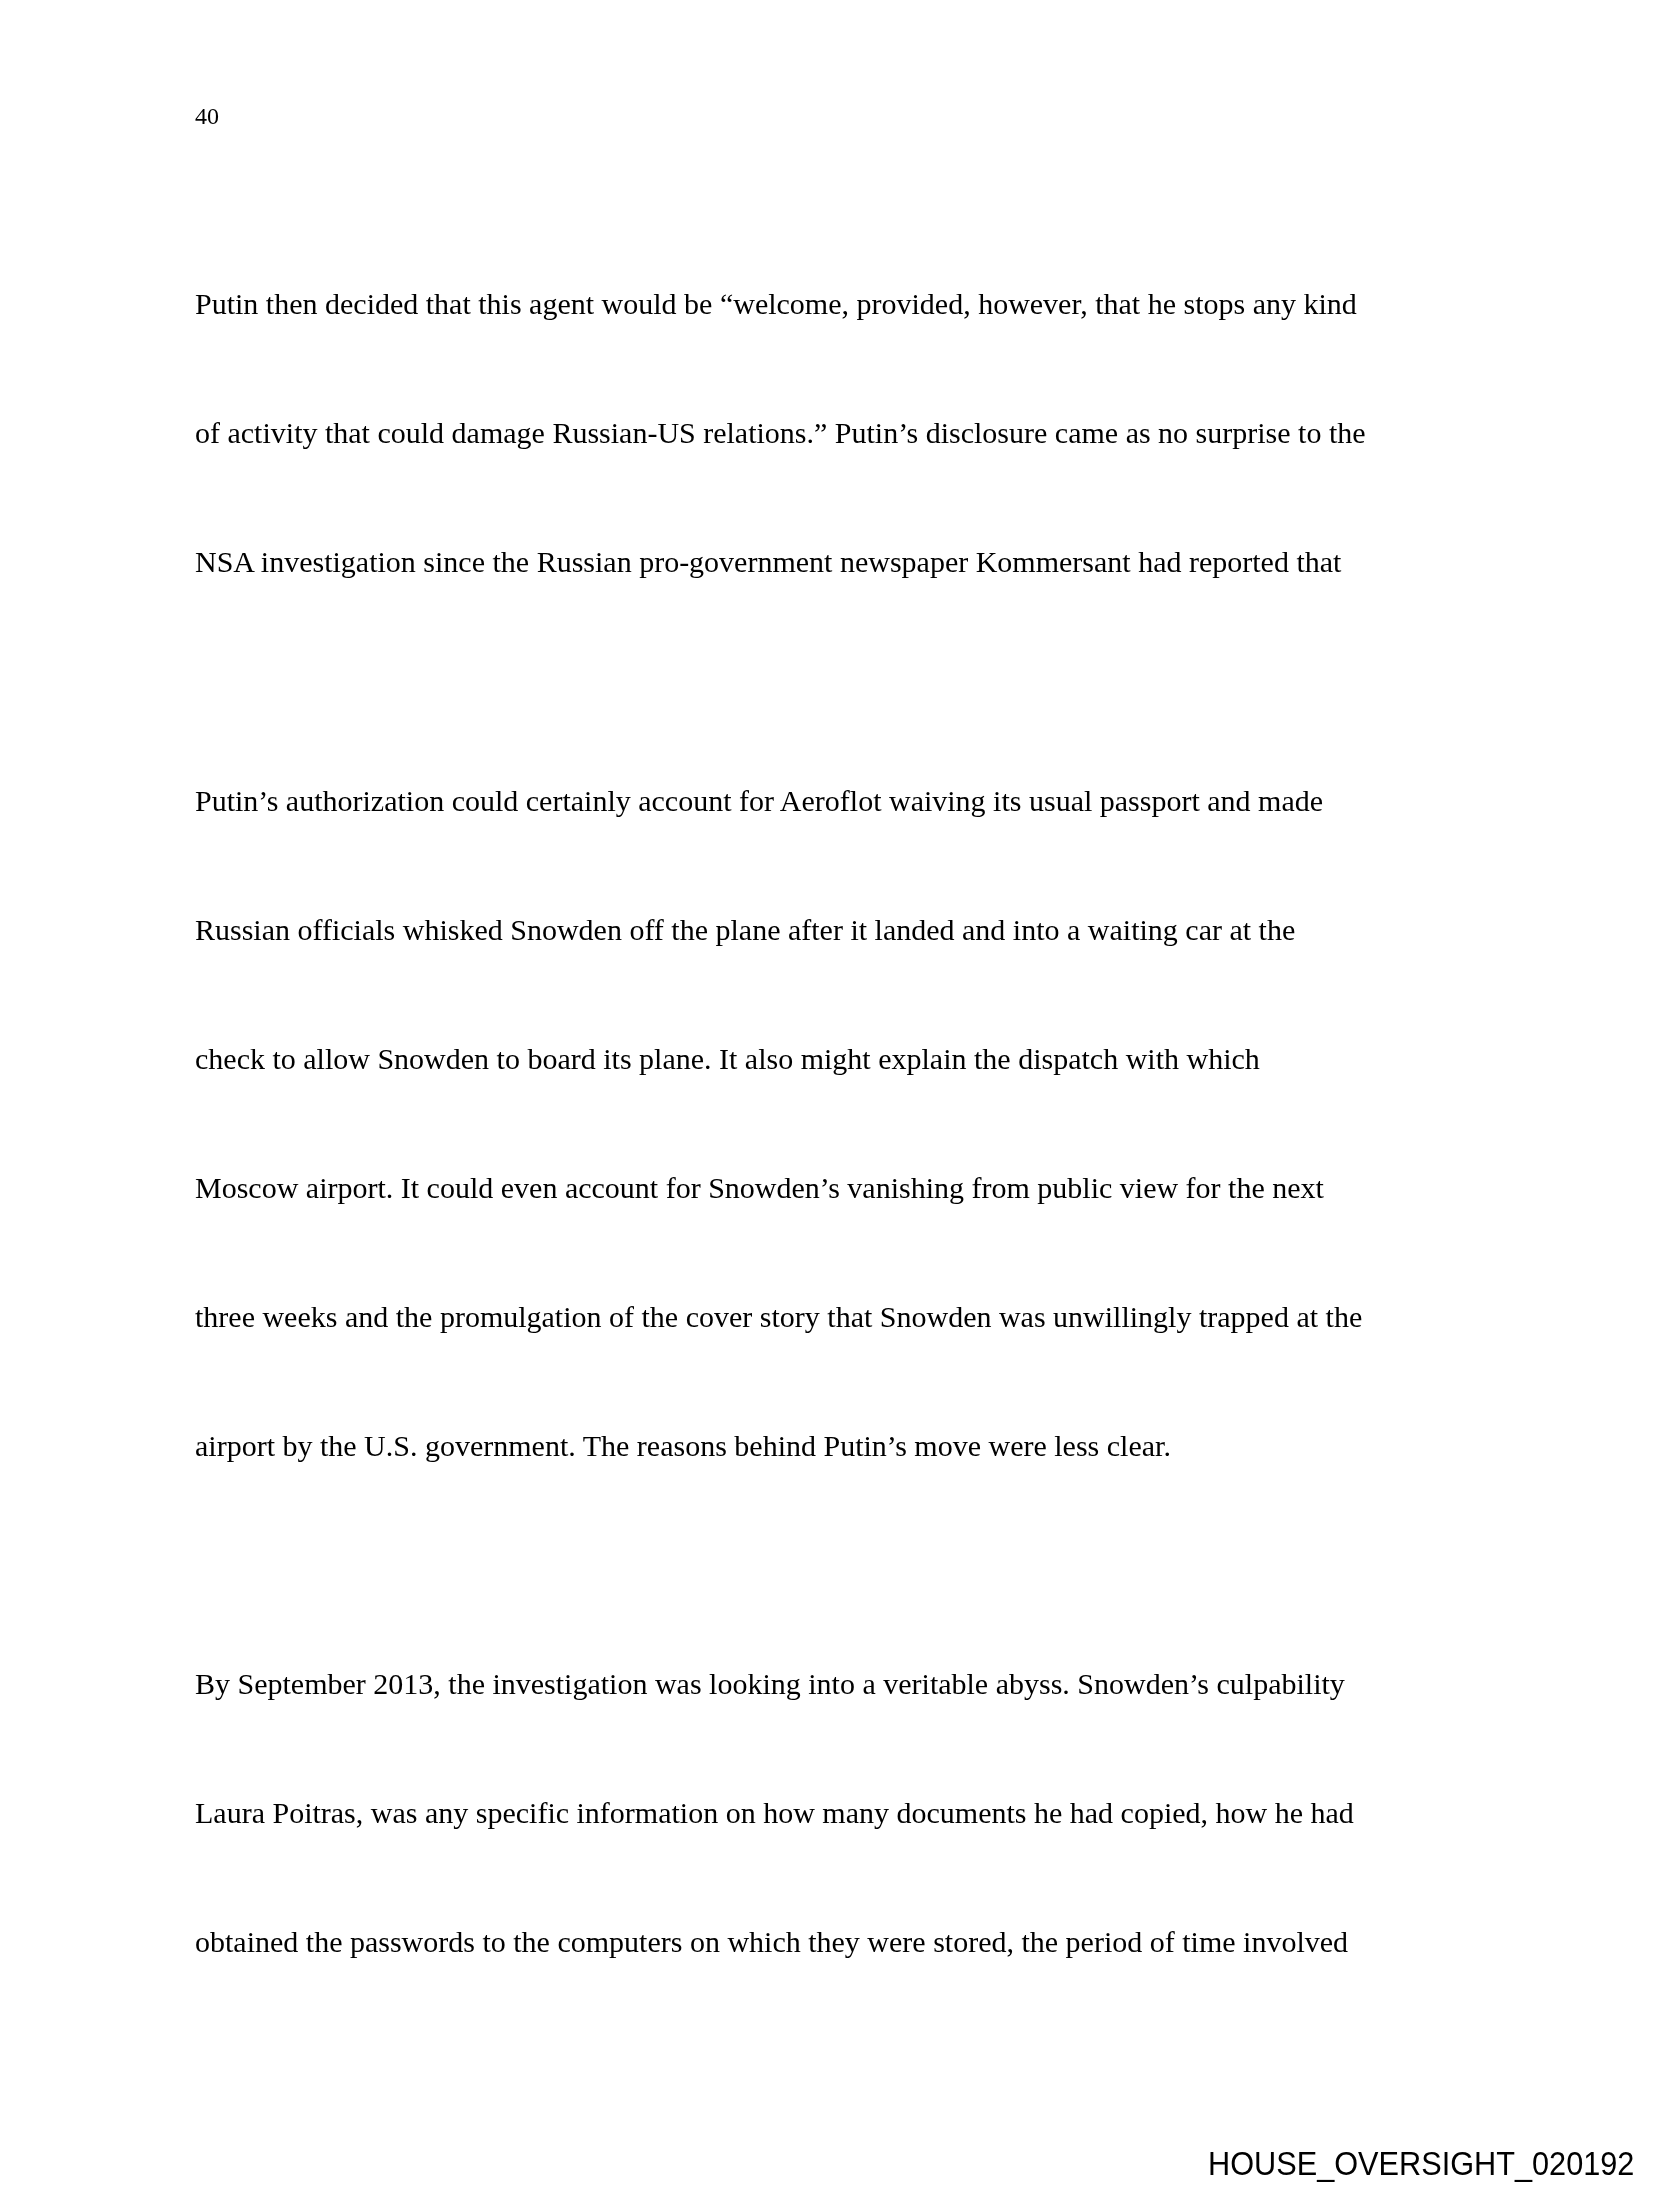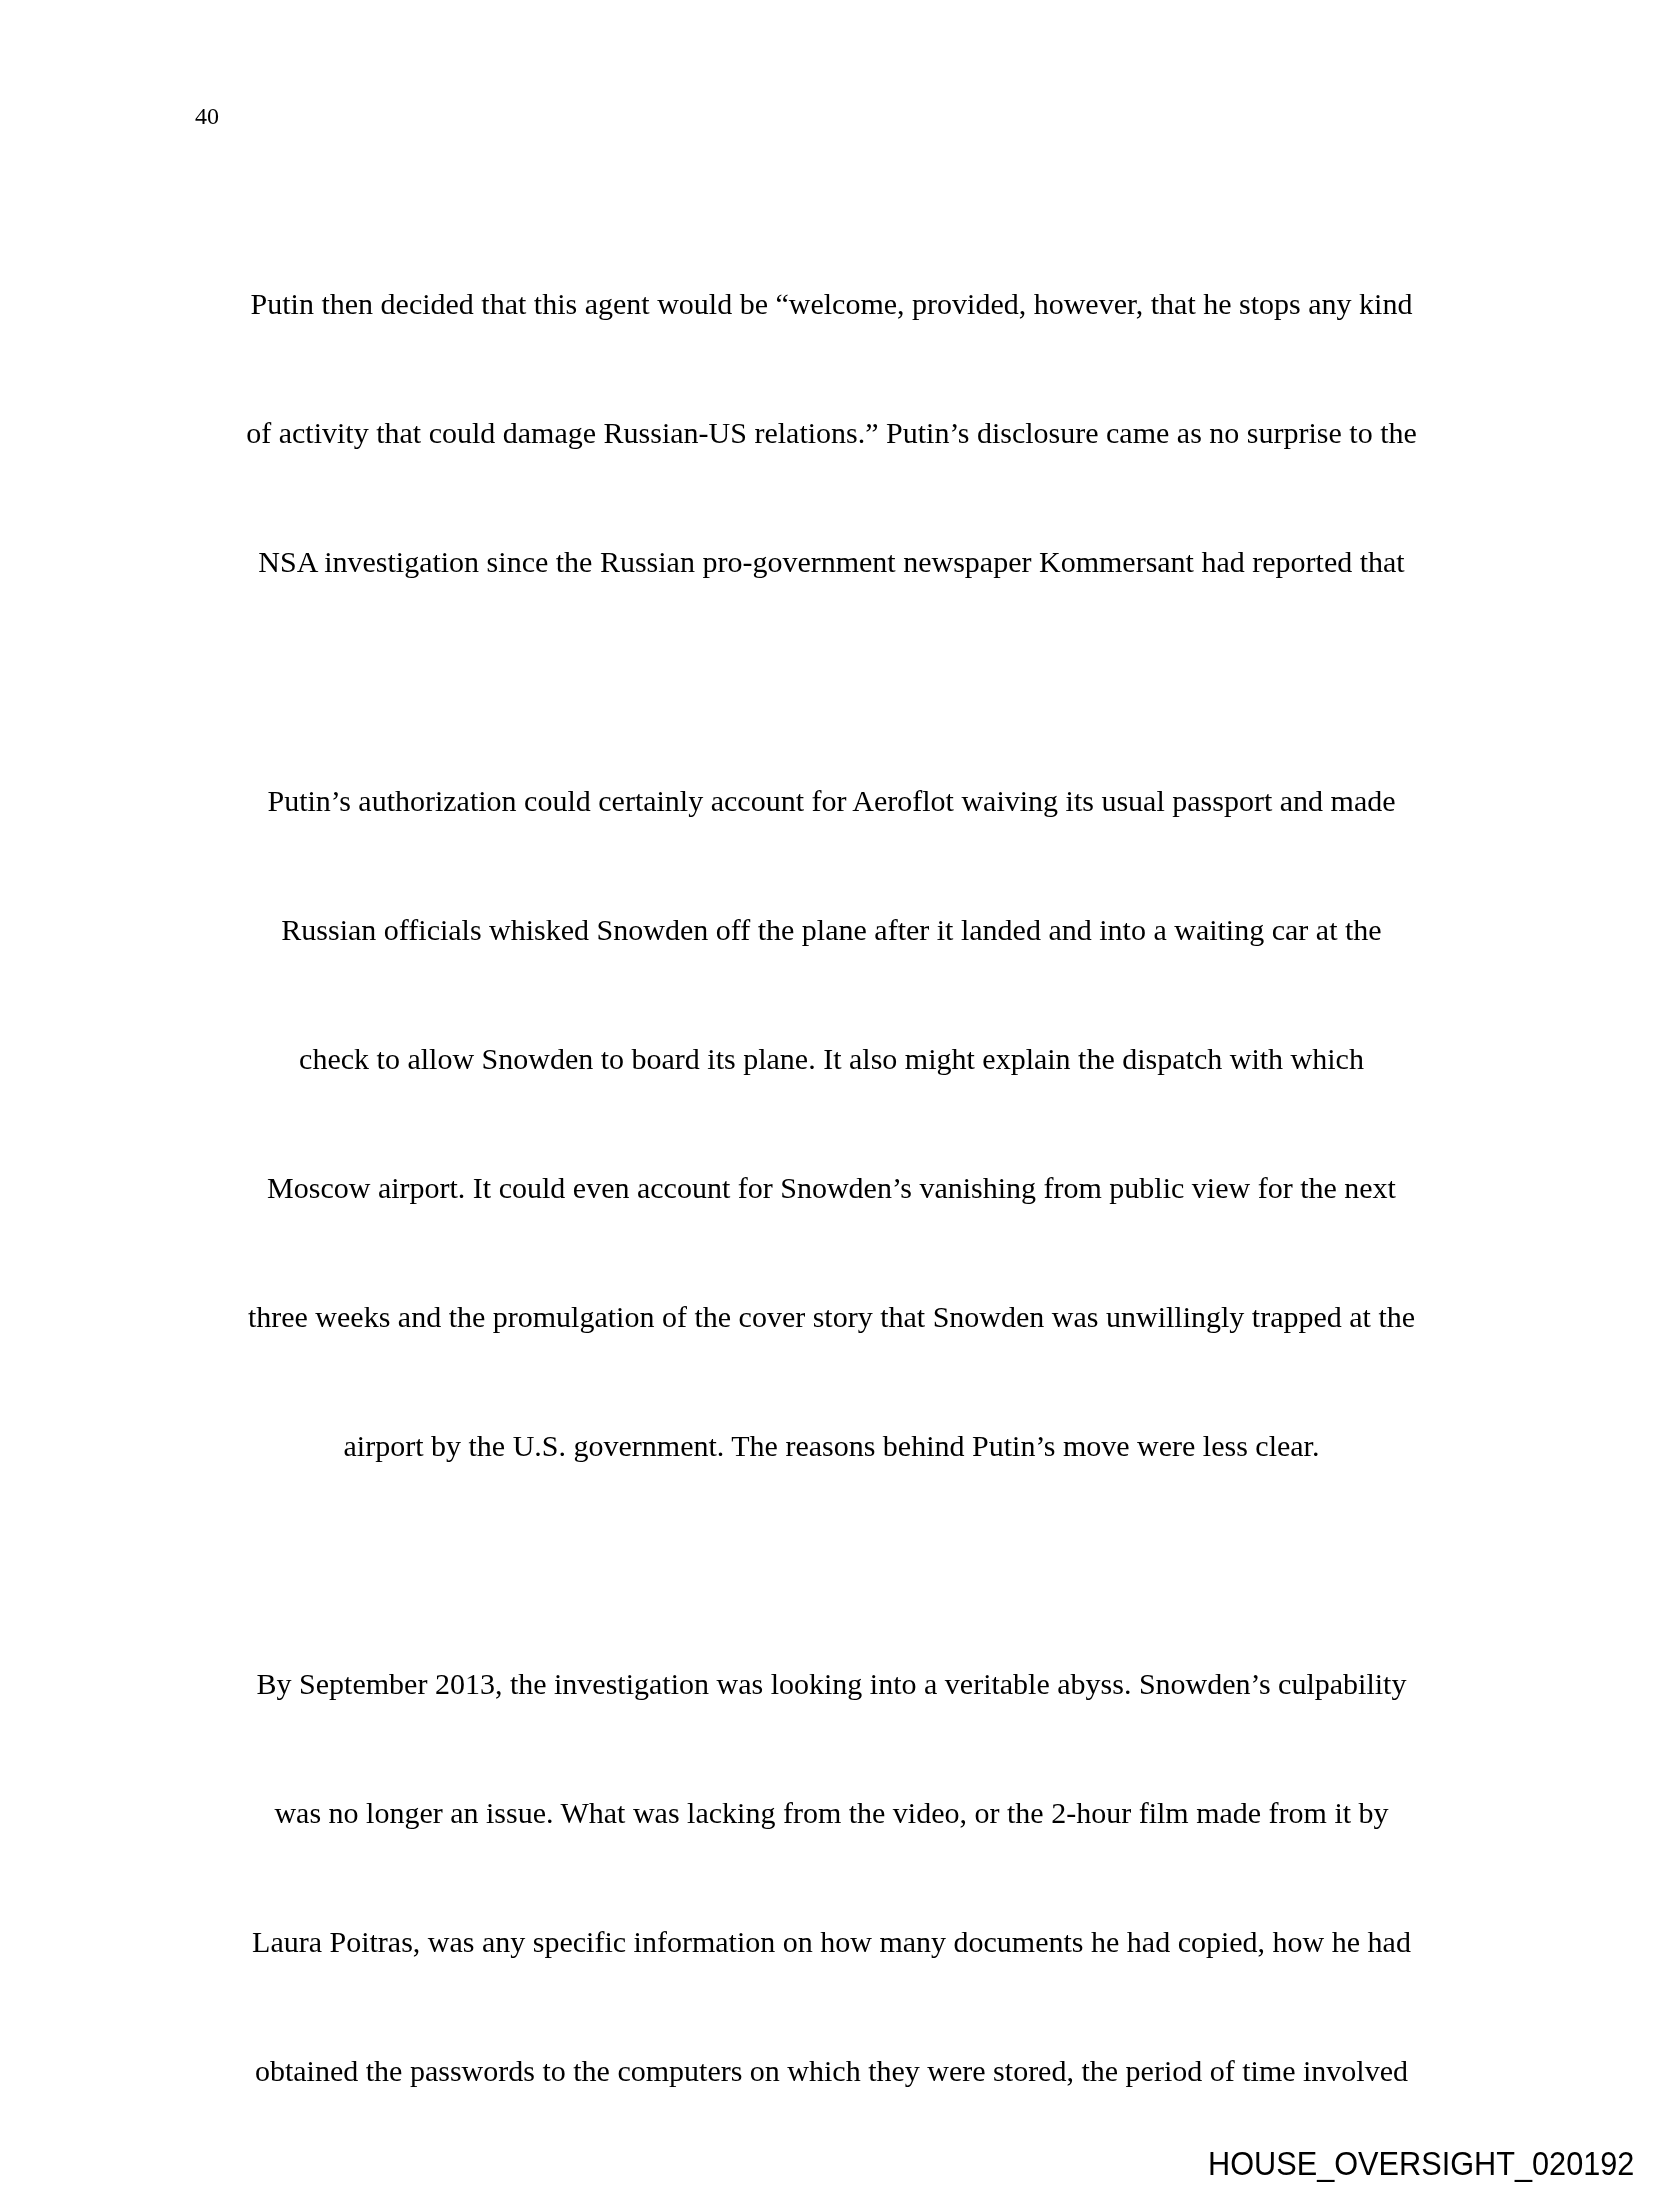--- a/index.html
+++ b/index.html
@@ -7,21 +7,21 @@
   .page-number {
     position: absolute; left: 195px; top: 97px;
     font-family: "Liberation Serif", serif; font-size: 24px; color: #000;
     line-height: 39px;
   }
   .body-text {
     position: absolute; left: 195px; top: 196px; width: 1273px;
     font-family: "Liberation Serif", serif; font-size: 30px; color: #000;
     line-height: 43px;
   }
-  .para { margin: 0 0 23.6px 0; white-space: pre-wrap; text-align: center; }
+  .para { margin: 0 0 23.6px 0; white-space: pre-wrap; }
   .line { display: block; white-space: nowrap; }
   .ital { }
   .footer-id {
     position: absolute; left: 1208px; top: 2144px;
     font-family: "Liberation Sans", sans-serif; font-size: 33px; color: #000;
     line-height: 39px; transform: scaleX(0.93); transform-origin: left top;
   }
 </style>
 </head>
 <body>
@@ -40,21 +40,20 @@
     <span class="line">     Putin’s authorization could certainly account for Aeroflot waiving its usual passport and made</span>
     <span class="line">Russian officials whisked Snowden off the plane after it landed and into a waiting car at the</span>
     <span class="line">check to allow Snowden to board its plane.   It also might explain the dispatch with which</span>
     <span class="line">Moscow airport.  It could even account for Snowden’s vanishing from public view for the next</span>
     <span class="line">three weeks and the promulgation of the cover story that Snowden was unwillingly trapped at the</span>
     <span class="line">airport by the U.S. government.  The reasons behind Putin’s move were less clear.</span>
   </p>
 
   <p class="para">
     <span class="line">   By September 2013, the investigation was looking into a veritable abyss. Snowden’s culpability</span>
-    <span class="line">was no longer an issue. What was lacking from the video, or the 2-hour film made from it by</span>
     <span class="line">Laura Poitras, was any specific information on how many documents he had copied, how he had</span>
     <span class="line">obtained the passwords to the computers on which they were stored, the period of time involved</span>
     
     
     
     
     
   </p>
 
 </div>

